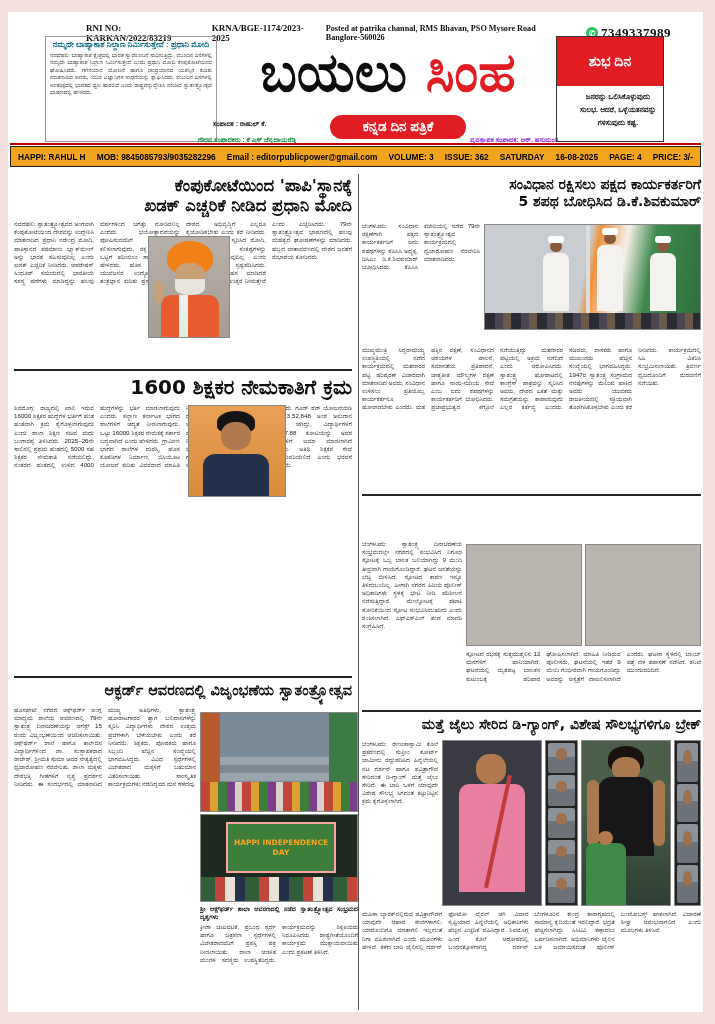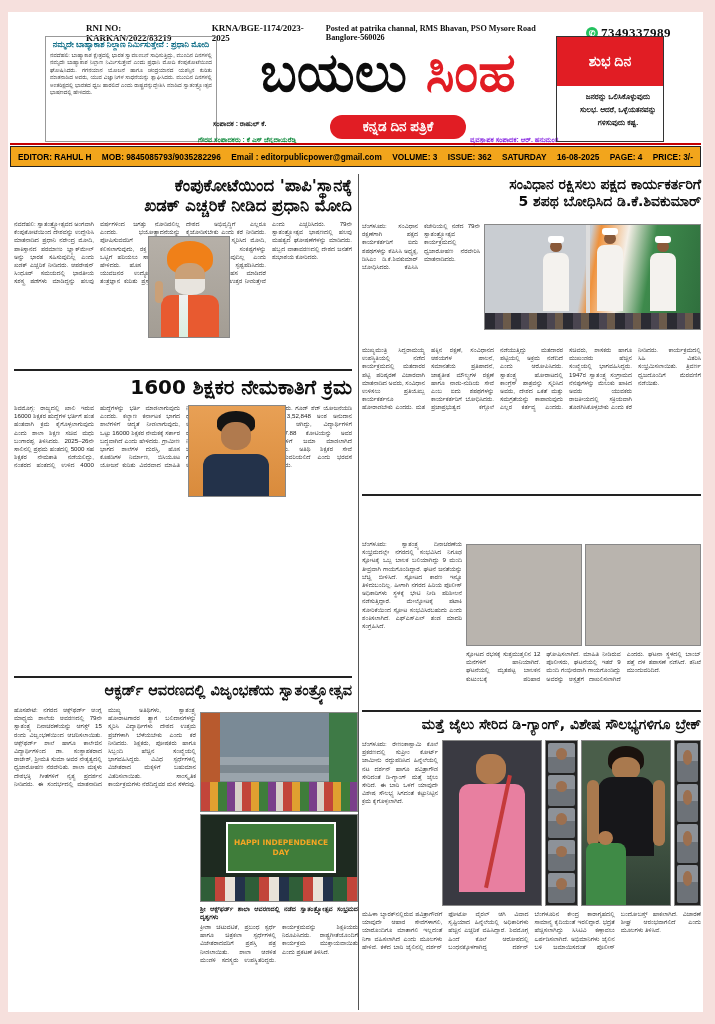--- a/index.html
+++ b/index.html
@@ -71,21 +71,21 @@
      radial-gradient(circle at 20% 30%,#2e7d8c 0 12%,transparent 13%),
      radial-gradient(circle at 80% 20%,#3a6e7a 0 10%,transparent 11%),
      repeating-linear-gradient(35deg,#8a6a44 0 7px,#6e4f2e 7px 13px,#a3induced 0),
      repeating-linear-gradient(-25deg,#9c7a4e 0 9px,#5d452c 9px 16px,#c2a071 16px 21px);}
   .ox1{background:linear-gradient(90deg,#b85a2e 0 12%,#7a8a96 12% 82%,#3e7a46 82% 100%);}
   .ox1 .steps{position:absolute;left:12%;right:18%;bottom:0;height:55%;
       background:repeating-linear-gradient(180deg,#9aa4ac 0 8px,#7d8890 8px 16px);}
   .ox1 .people{position:absolute;left:0;bottom:0;width:100%;height:30%;
       background:repeating-linear-gradient(90deg,#c2453a 0 9px,#e0a030 9px 17px,#3f7d3a 17px 26px,#7a3f8a 26px 34px,#d8d0c8 34px 41px);}
   .ox2{background:#1e2a20;}
-  .ox2 .banner{position:absolute;left:16%;top:8%;width:68%;height:55%;background:#3f7d3a;border:2px solid #ffffff;
+  .ox2 .banner{position:absolute;left:16%;top:8%;width:68%;height:55%;background:#3f7d3a;border:2px solid #fca5a5;
       display:flex;align-items:center;justify-content:center;text-align:center;}
   .ox2 .banner span{color:#f5a623;font-weight:bold;font-size:7.5px;line-height:1.3;font-family:"DejaVu Sans",sans-serif;}
   .ox2 .row{position:absolute;left:0;bottom:0;width:100%;height:28%;
       background:repeating-linear-gradient(90deg,#2f5e38 0 14px,#c2453a 14px 24px,#e8e2d8 24px 34px,#23324a 34px 44px);}
   .dgman{background:#3a3a42;}
   .dgman .face{position:absolute;left:34%;top:8%;width:30%;height:18%;background:#b07a4e;border-radius:45%;}
   .dgman .kurta{position:absolute;left:16%;top:26%;width:68%;height:66%;background:#e87fa0;border-radius:10px 10px 0 0;}
   .dgman .stick{position:absolute;left:54%;top:20%;width:4px;height:70%;background:#c43a3a;transform:rotate(12deg);}
   .mugs{display:flex;flex-direction:column;gap:2px;background:#222;padding:2px;box-sizing:border-box;}
   .mugs .m{flex:1;background:linear-gradient(180deg,#8d9299 0 45%,#6d7278 45% 100%);border-radius:2px;position:relative;}
@@ -129,21 +129,21 @@
   <div class="abs hon-line">ಗೌರವ ಸಂಪಾದಕರು :  ಕೆ ಎಸ್ ಚೆನ್ನದಾಯರೆಡ್ಡಿ</div>
   <div class="abs mng-line">ವ್ಯವಸ್ಥಾಪಕ ಸಂಪಾದಕ: ಆರ್. ಹನುಮಂತ</div>
 
   <div class="abs goodday">
     <div class="gd-h">ಶುಭ ದಿನ</div>
     <div class="gd-b">ಜನರನ್ನು ಒಲಿಸಿಕೊಳ್ಳುವುದು ಸುಲಭ. ಆದರೆ, ಒಳ್ಳೆಯತನವನ್ನು ಗಳಿಸುವುದು ಕಷ್ಟ.</div>
   </div>
 
   <div class="abs redline"></div>
   <div class="abs infobar">
-    <span>EDITOR: RAHUL H</span>
+    <span>HAPPI: RAHUL H</span>
     <span>MOB: 9845085793/9035282296</span>
     <span>Email : editorpublicpower@gmail.com</span>
     <span>VOLUME: 3</span>
     <span>ISSUE: 362</span>
     <span>SATURDAY</span>
     <span>16-08-2025</span>
     <span>PAGE: 4</span>
     <span>PRICE: 3/-</span>
   </div>
 

